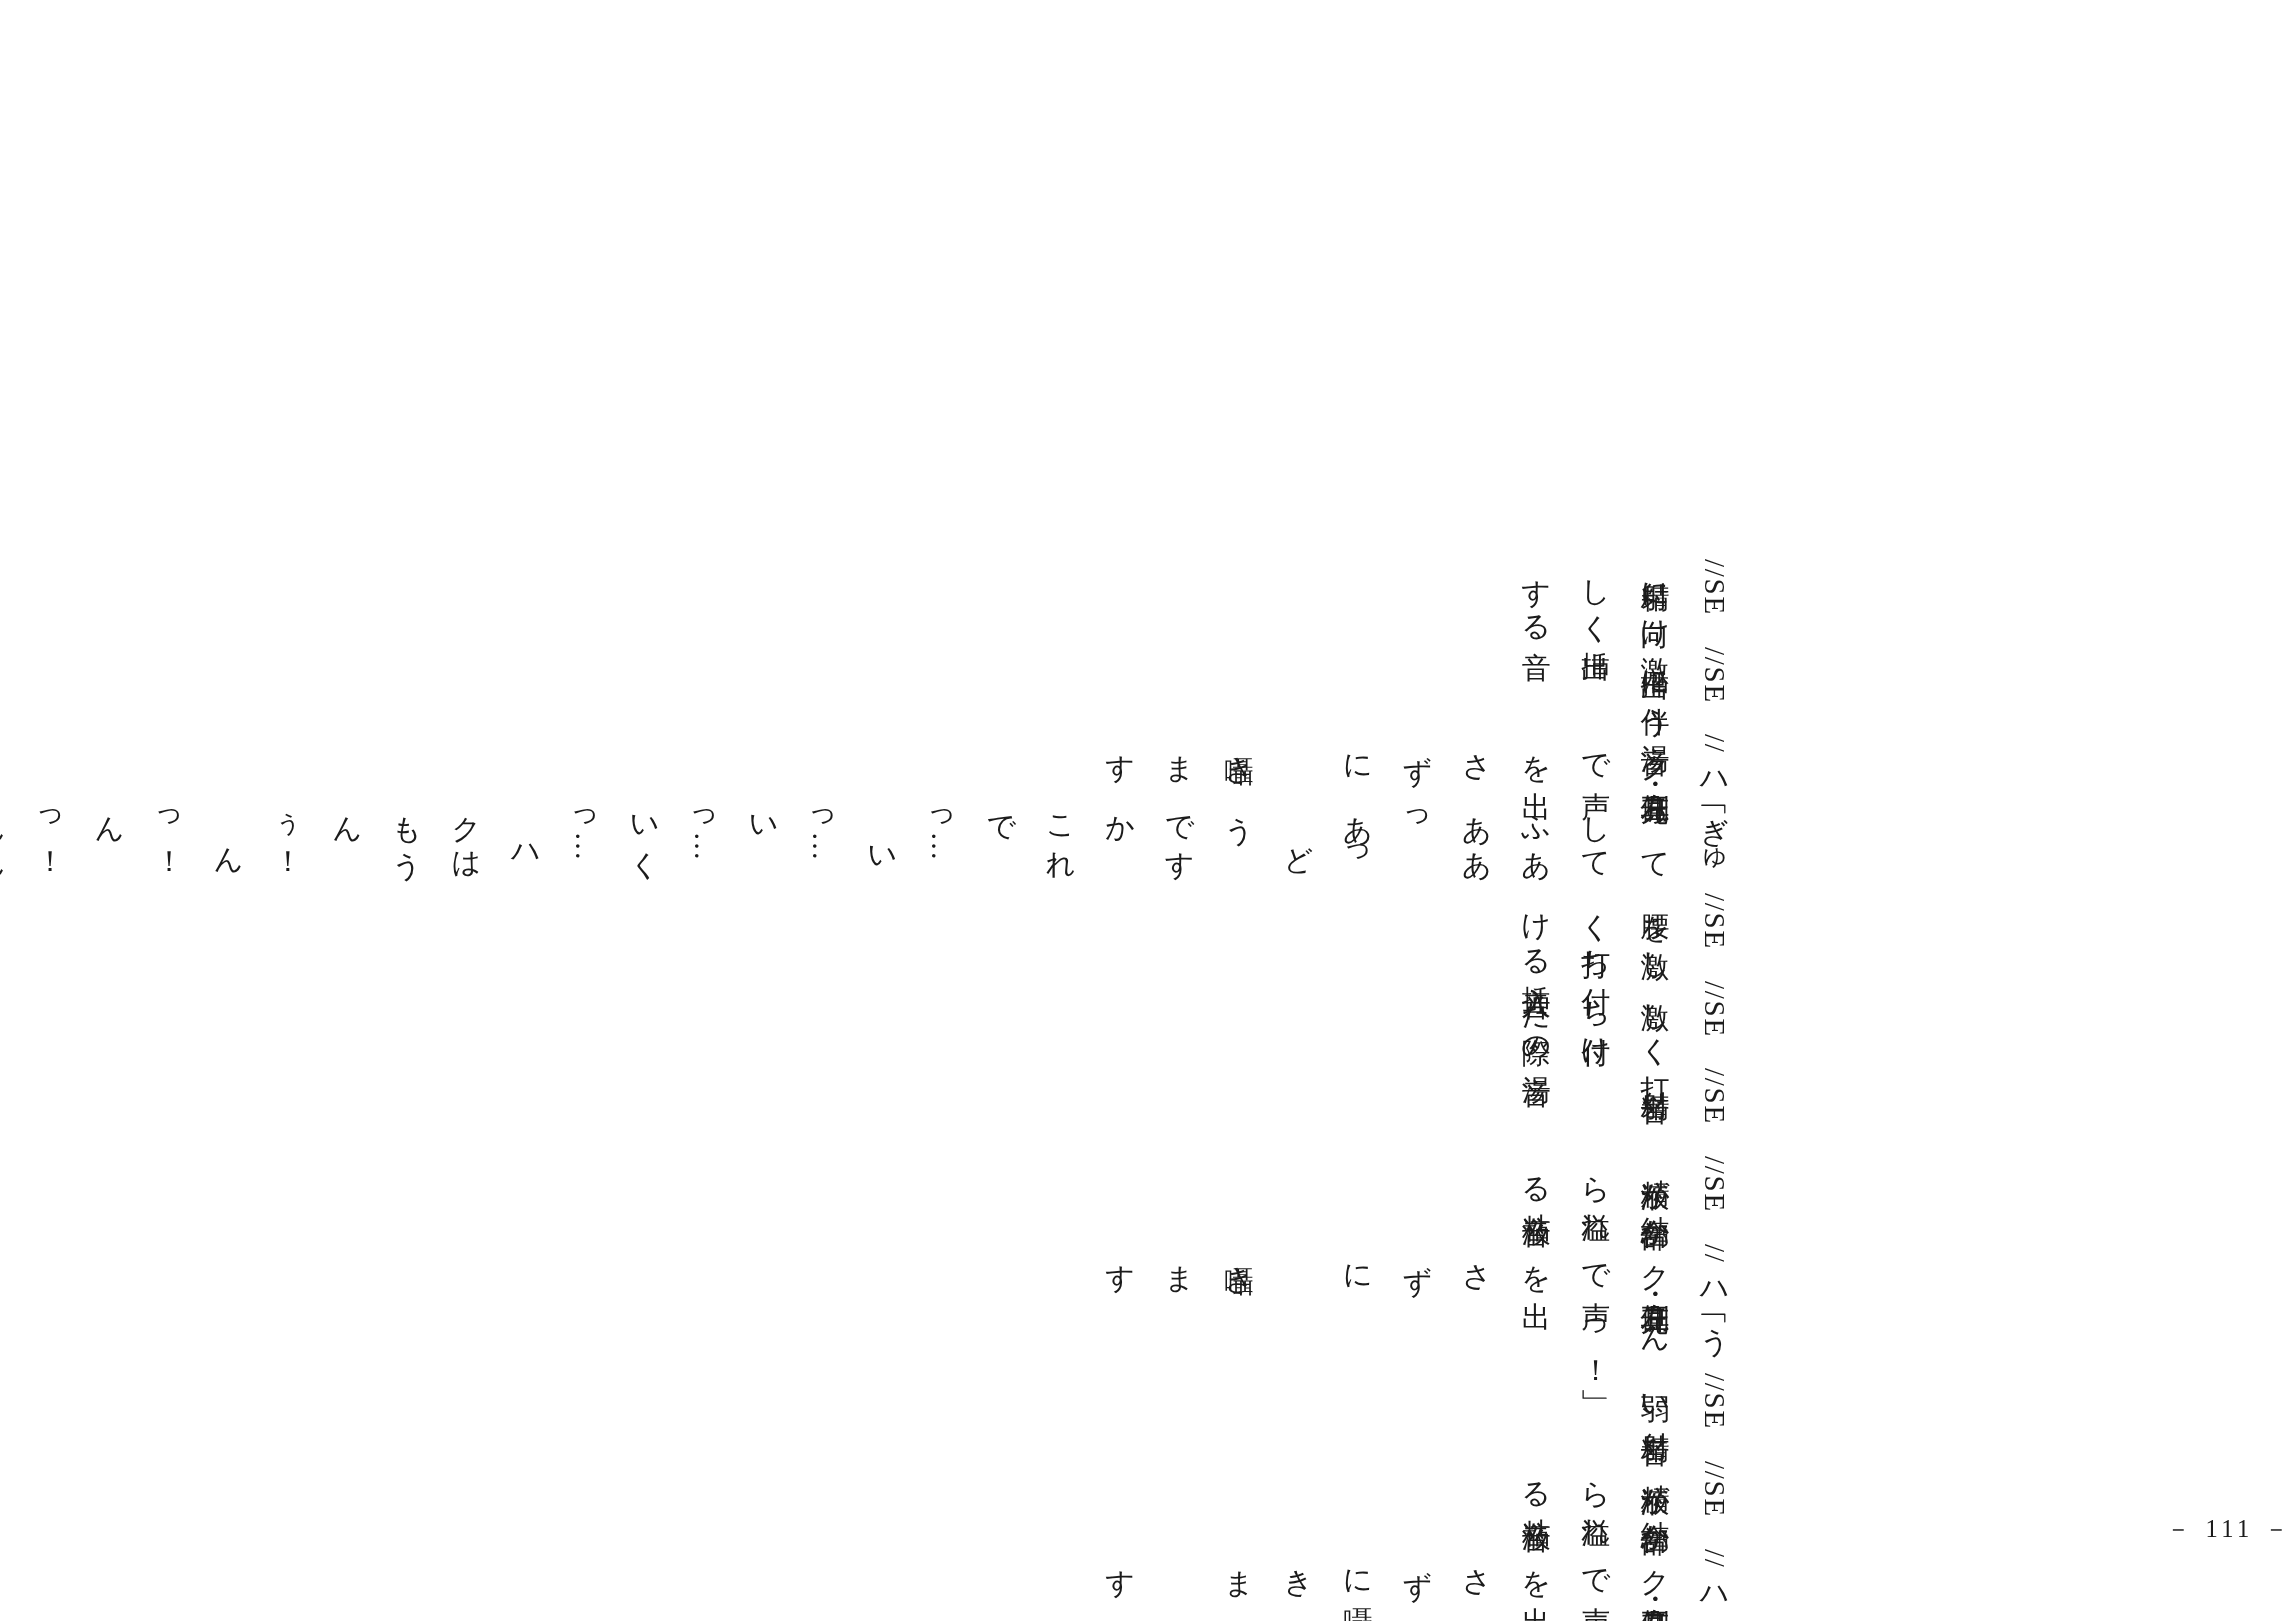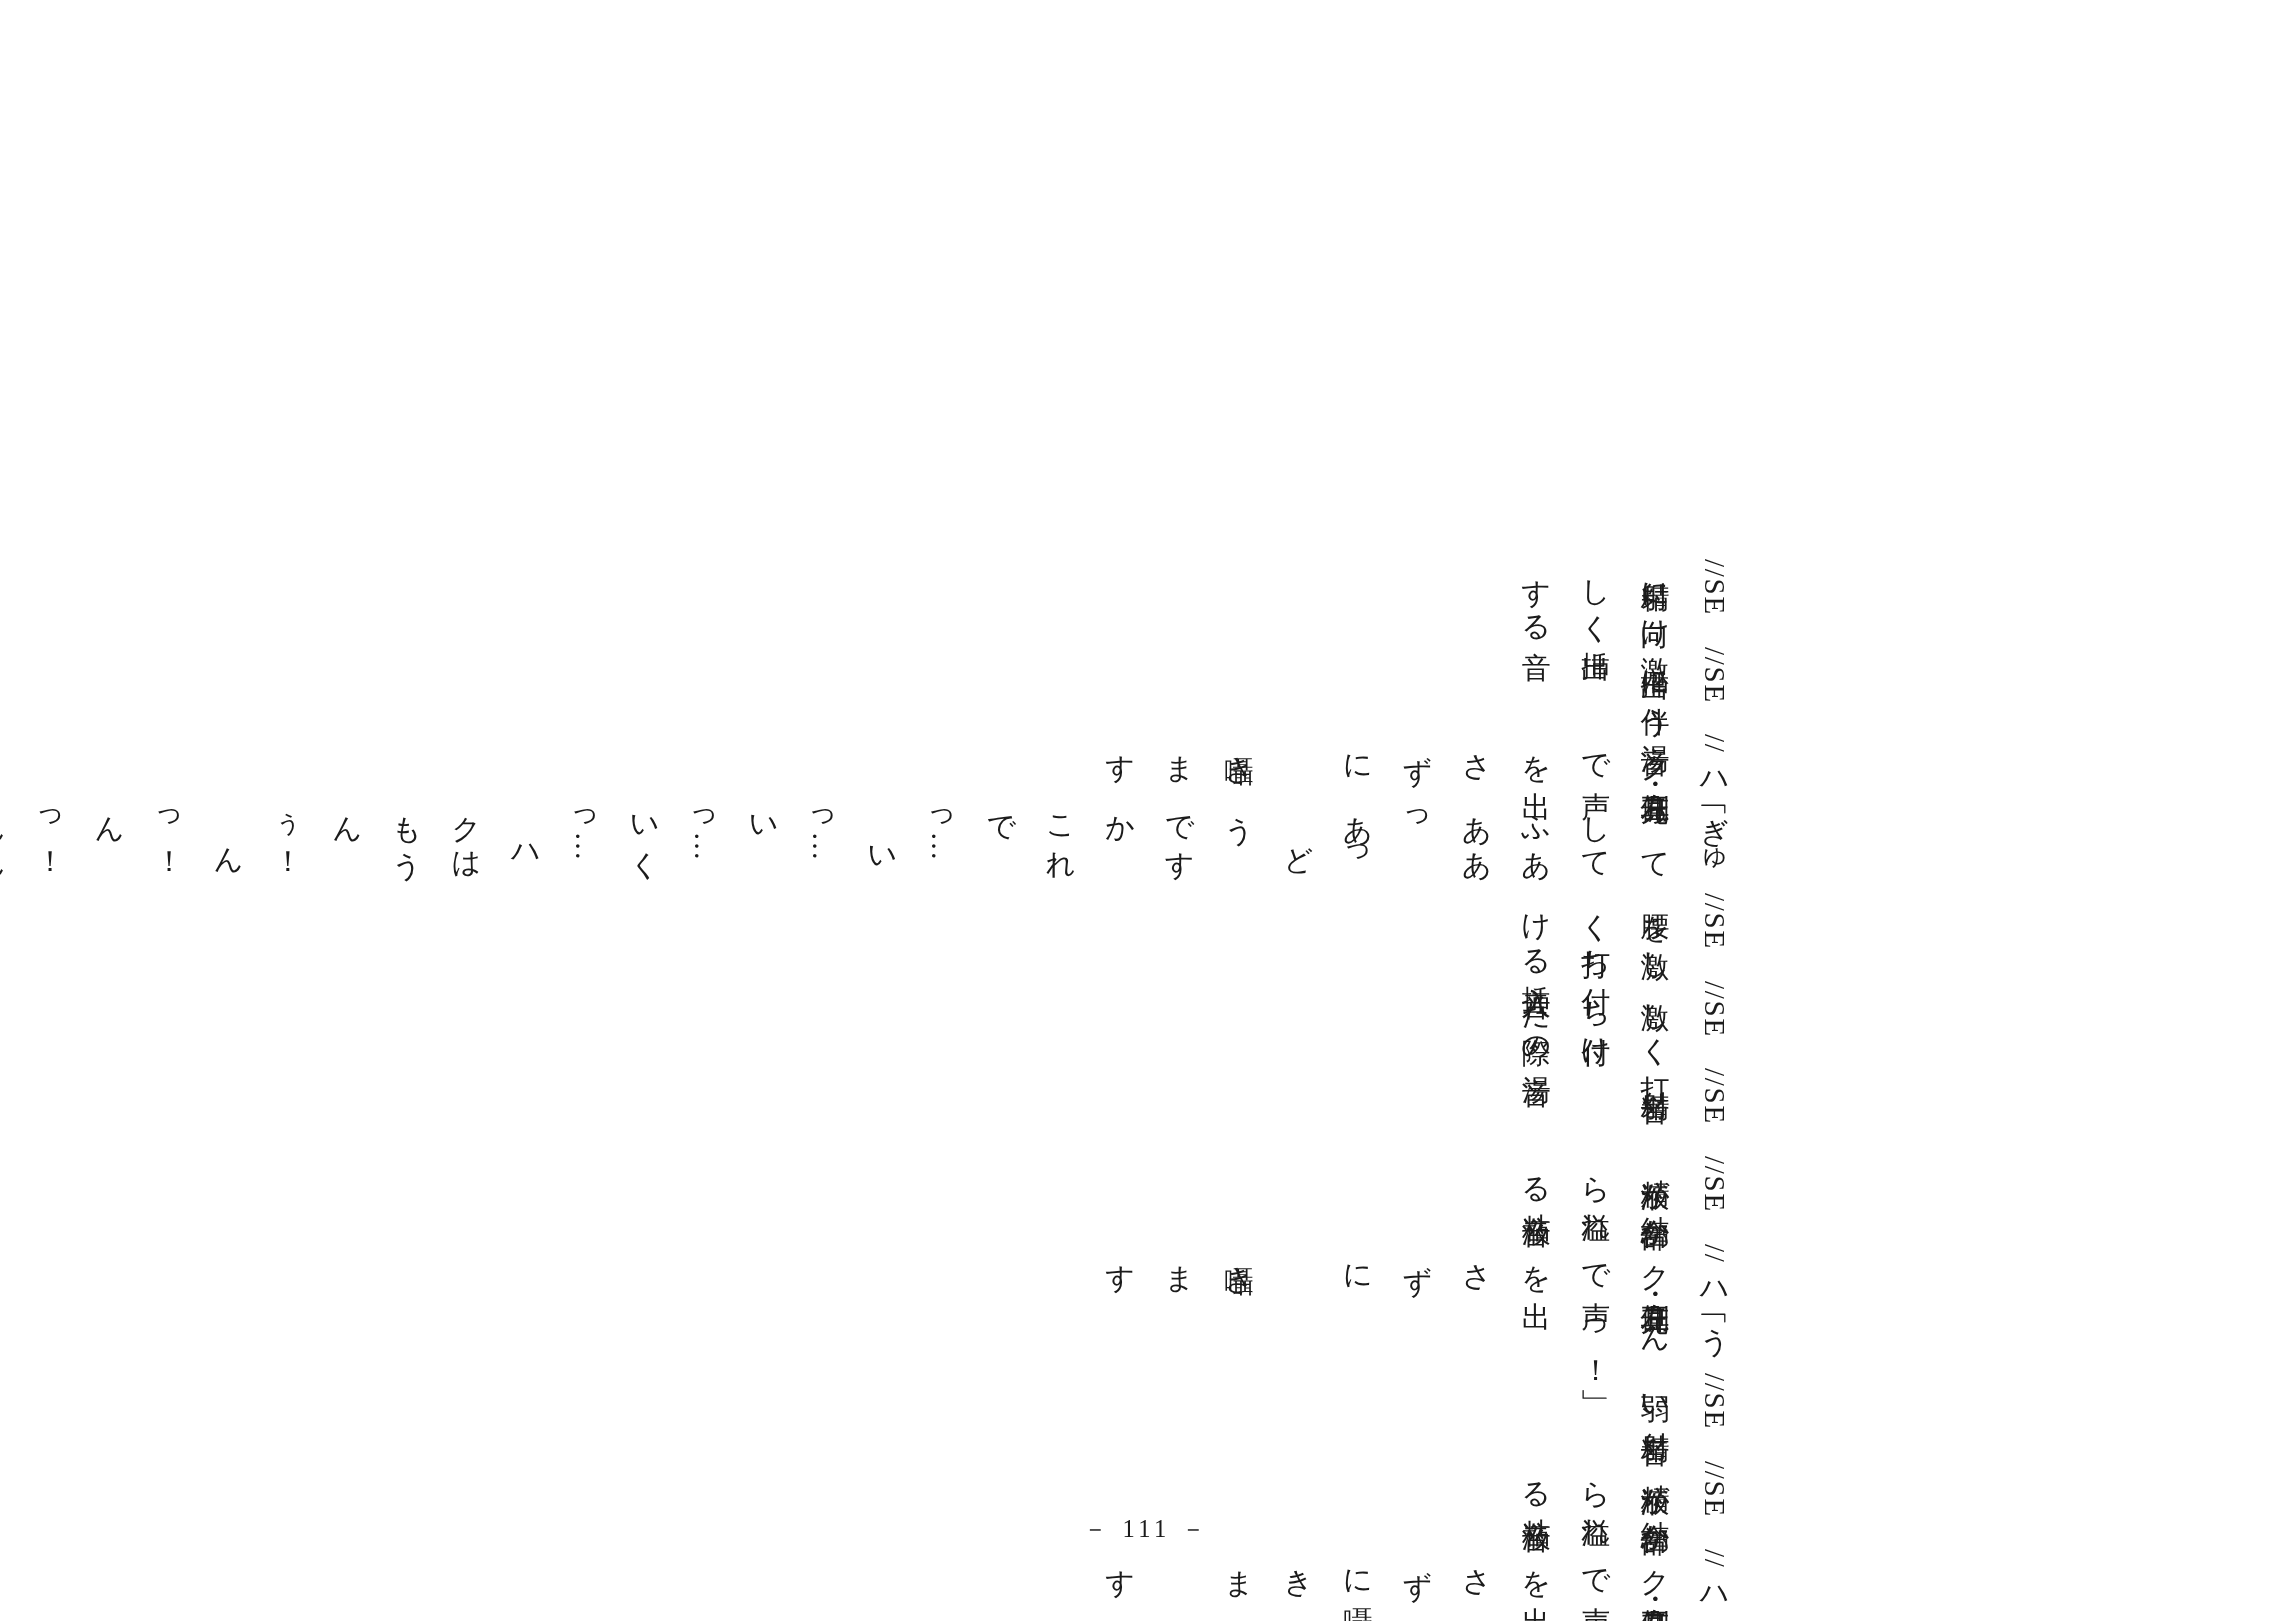--- a/index.html
+++ b/index.html
@@ -46,21 +46,21 @@
     white-space: pre-wrap;
     max-height: 882px;
     margin-left: 0;
   }
 
   #page-number {
     position: absolute;
     bottom: 76px;
     left: 0;
     right: 0;
-    text-align: center;
+    text-align: right;
     font-size: 24.5px;
     letter-spacing: 0.18em;
     color: #1b1b1b;
     font-family: "Liberation Serif", "DejaVu Serif", serif;
   }
 </style>
 </head>
 <body>
 
 <div id="page">

